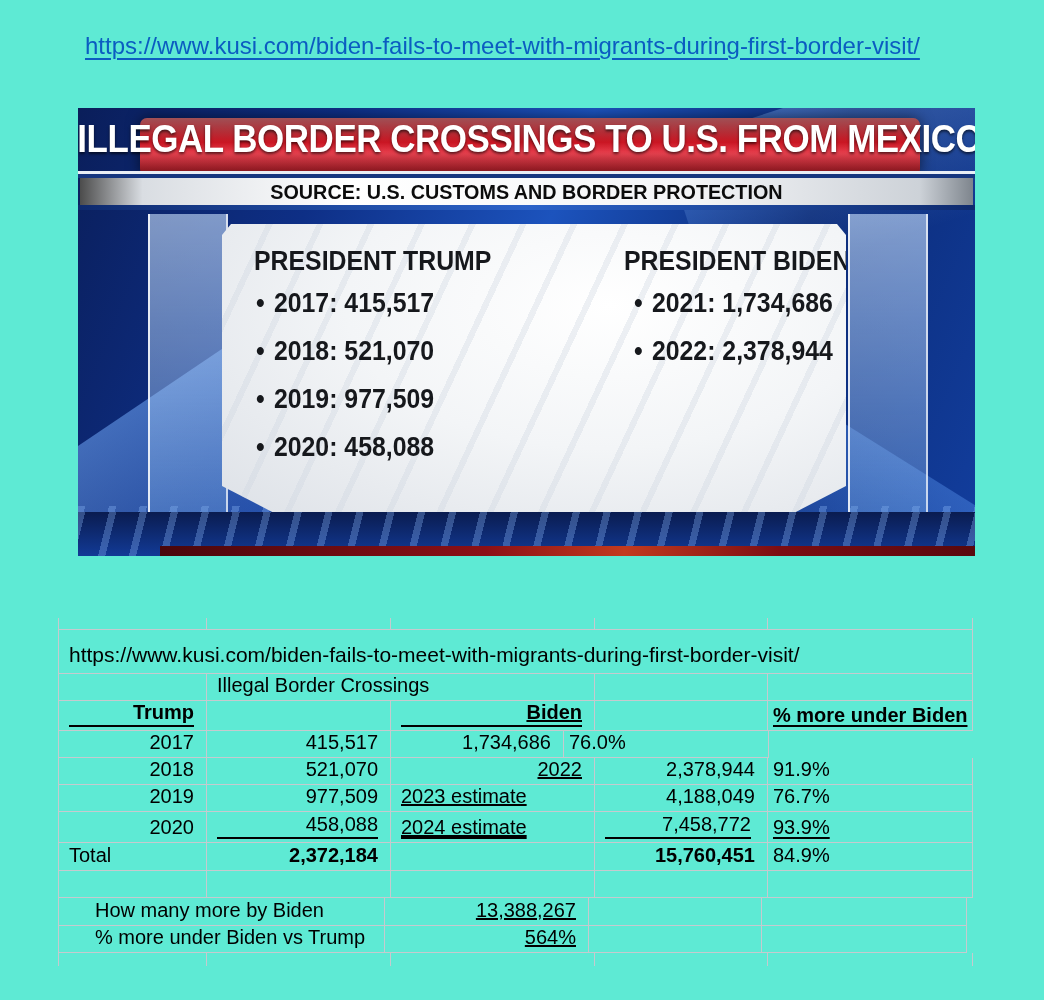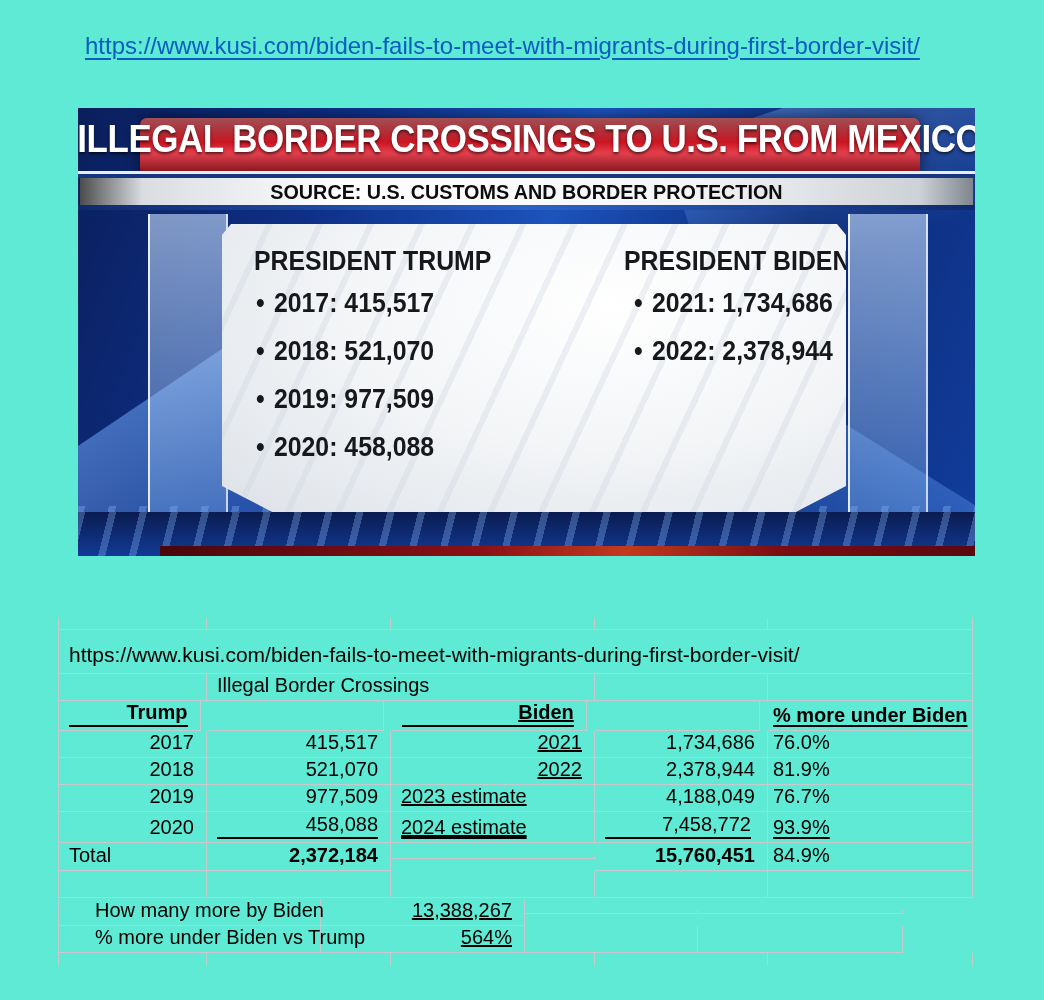--- a/index.html
+++ b/index.html
@@ -62,28 +62,28 @@
              background:linear-gradient(90deg,#4a070c,#8c1016 40%,#c23a1e 57%,#7c0d12 76%,#5a090e 100%);}
 
   
   .sheet{position:absolute;left:58px;top:618px;width:915px;font-size:20px;}
   .srow{display:flex;}
   .c{box-sizing:border-box;border-right:1px solid #c6cace;border-bottom:1px solid #c6cace;
      display:flex;align-items:flex-end;padding:0 12px 3px 10px;overflow:visible;white-space:nowrap;}
   .c.first{border-left:1px solid #c6cace;}
   .c.nb{border-bottom:none;}
   .wA{width:149px;}.wB{width:184px;}.wC{width:204px;text-decoration:underline;}.wD{width:173px;}.wE{width:205px;}
-  .wAB{width:263px;padding-left:36px;}.wBC{width:388px;}.wFull{width:915px;}
+  .wAB{width:327px;padding-left:36px;}.wBC{width:388px;}.wFull{width:915px;}
   .r{justify-content:flex-end;}
   .l{justify-content:flex-start;}
   .bold{font-weight:700;}
   .tul{text-decoration:underline;text-decoration-thickness:2px;text-underline-offset:3px;text-align:right;}
   .acct{display:block;width:100%;border-bottom:2px solid #000;padding-bottom:1px;text-align:right;}
   .h12{height:12px;}.h13{height:13px;}.h44{height:44px;}.h27{height:27px;}
-  .h30{height:30px;gap:8px;}.h31{height:31px;}.h28{height:28px;align-items:center;}
+  .h30{height:30px;}.h31{height:31px;}.h28{height:28px;}
   .url-cell{font-size:21px;padding-bottom:6px;}
 </style>
 </head>
 <body>
 
 <div id="canvas">
 
   <a class="top-link" href="#">https://www.kusi.com/biden-fails-to-meet-with-migrants-during-first-border-visit/</a>
 
   <div class="tv">
@@ -160,31 +160,30 @@
       </div>
       <div class="c wD"></div>
       <div class="c wE l bold" style="padding-left:5px;">
         <span class="tul">% more under Biden</span>
       </div>
     </div>
 
     <div class="srow h27">
       <div class="c first wA r">2017</div>
       <div class="c wB r">415,517</div>
-      <div class="c wC r">2021</div>
       <div class="c wD r">1,734,686</div>
       <div class="c wE l" style="padding-left:5px;">76.0%</div>
     </div>
 
     <div class="srow h27">
       <div class="c first wA r">2018</div>
       <div class="c wB r">521,070</div>
       <div class="c wC r">2022</div>
       <div class="c wD r">2,378,944</div>
-      <div class="c wE l" style="padding-left:5px;">81.9%</div>
+      <div class="c wE l" style="padding-left:5px;">91.9%</div>
     </div>
 
     <div class="srow h27">
       <div class="c first wA r">2019</div>
       <div class="c wB r">977,509</div>
       <div class="c wC l">2023 estimate</div>
       <div class="c wD r">4,188,049</div>
       <div class="c wE l" style="padding-left:5px;">76.7%</div>
     </div>
 

